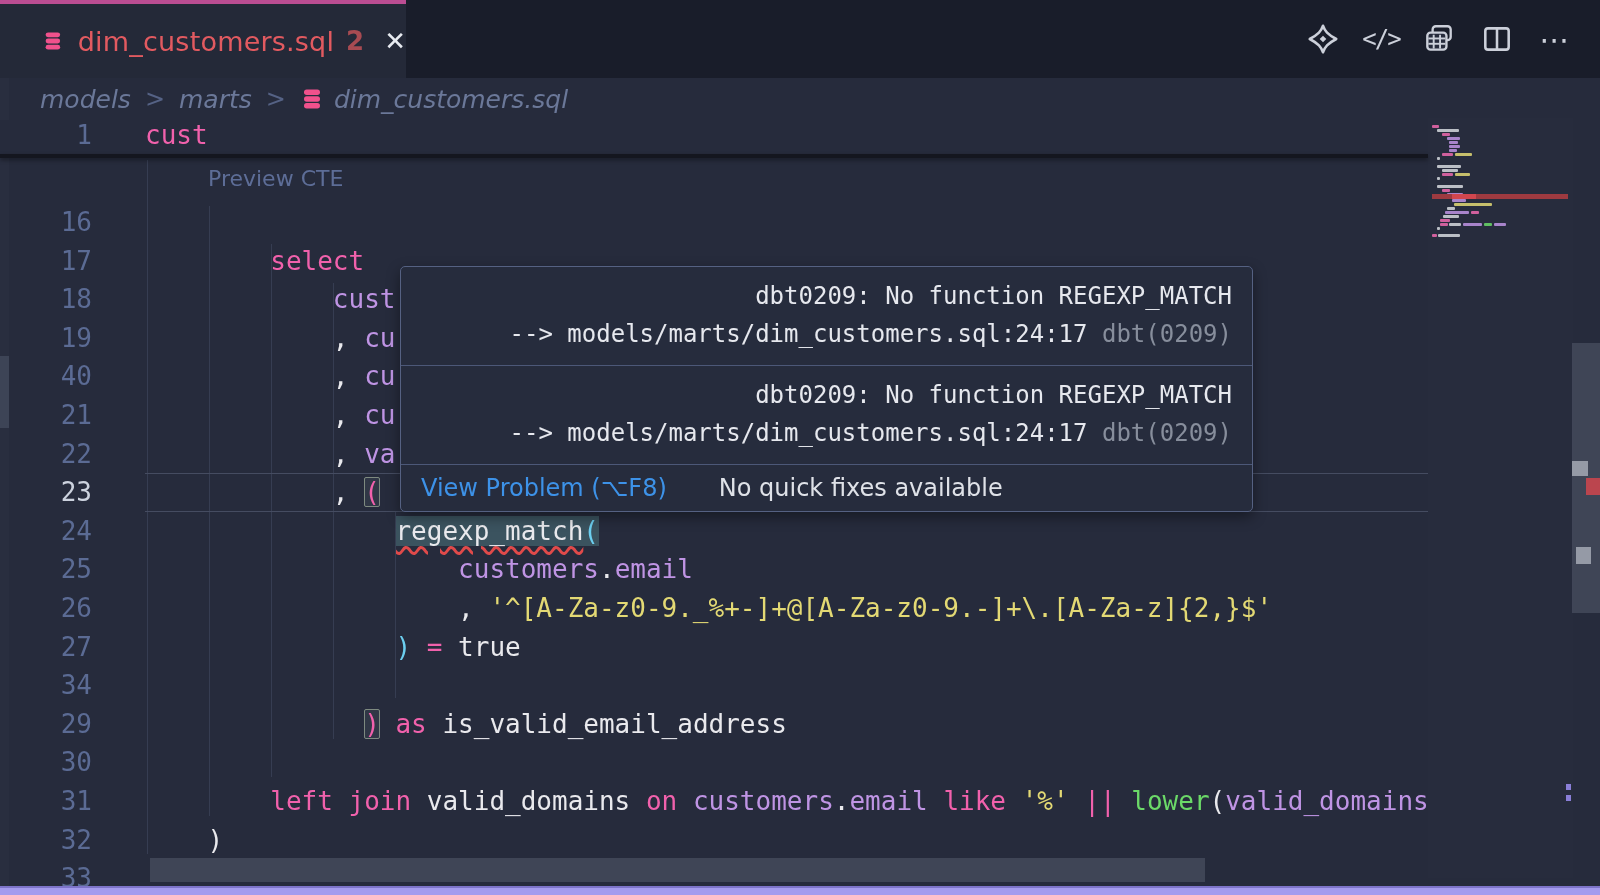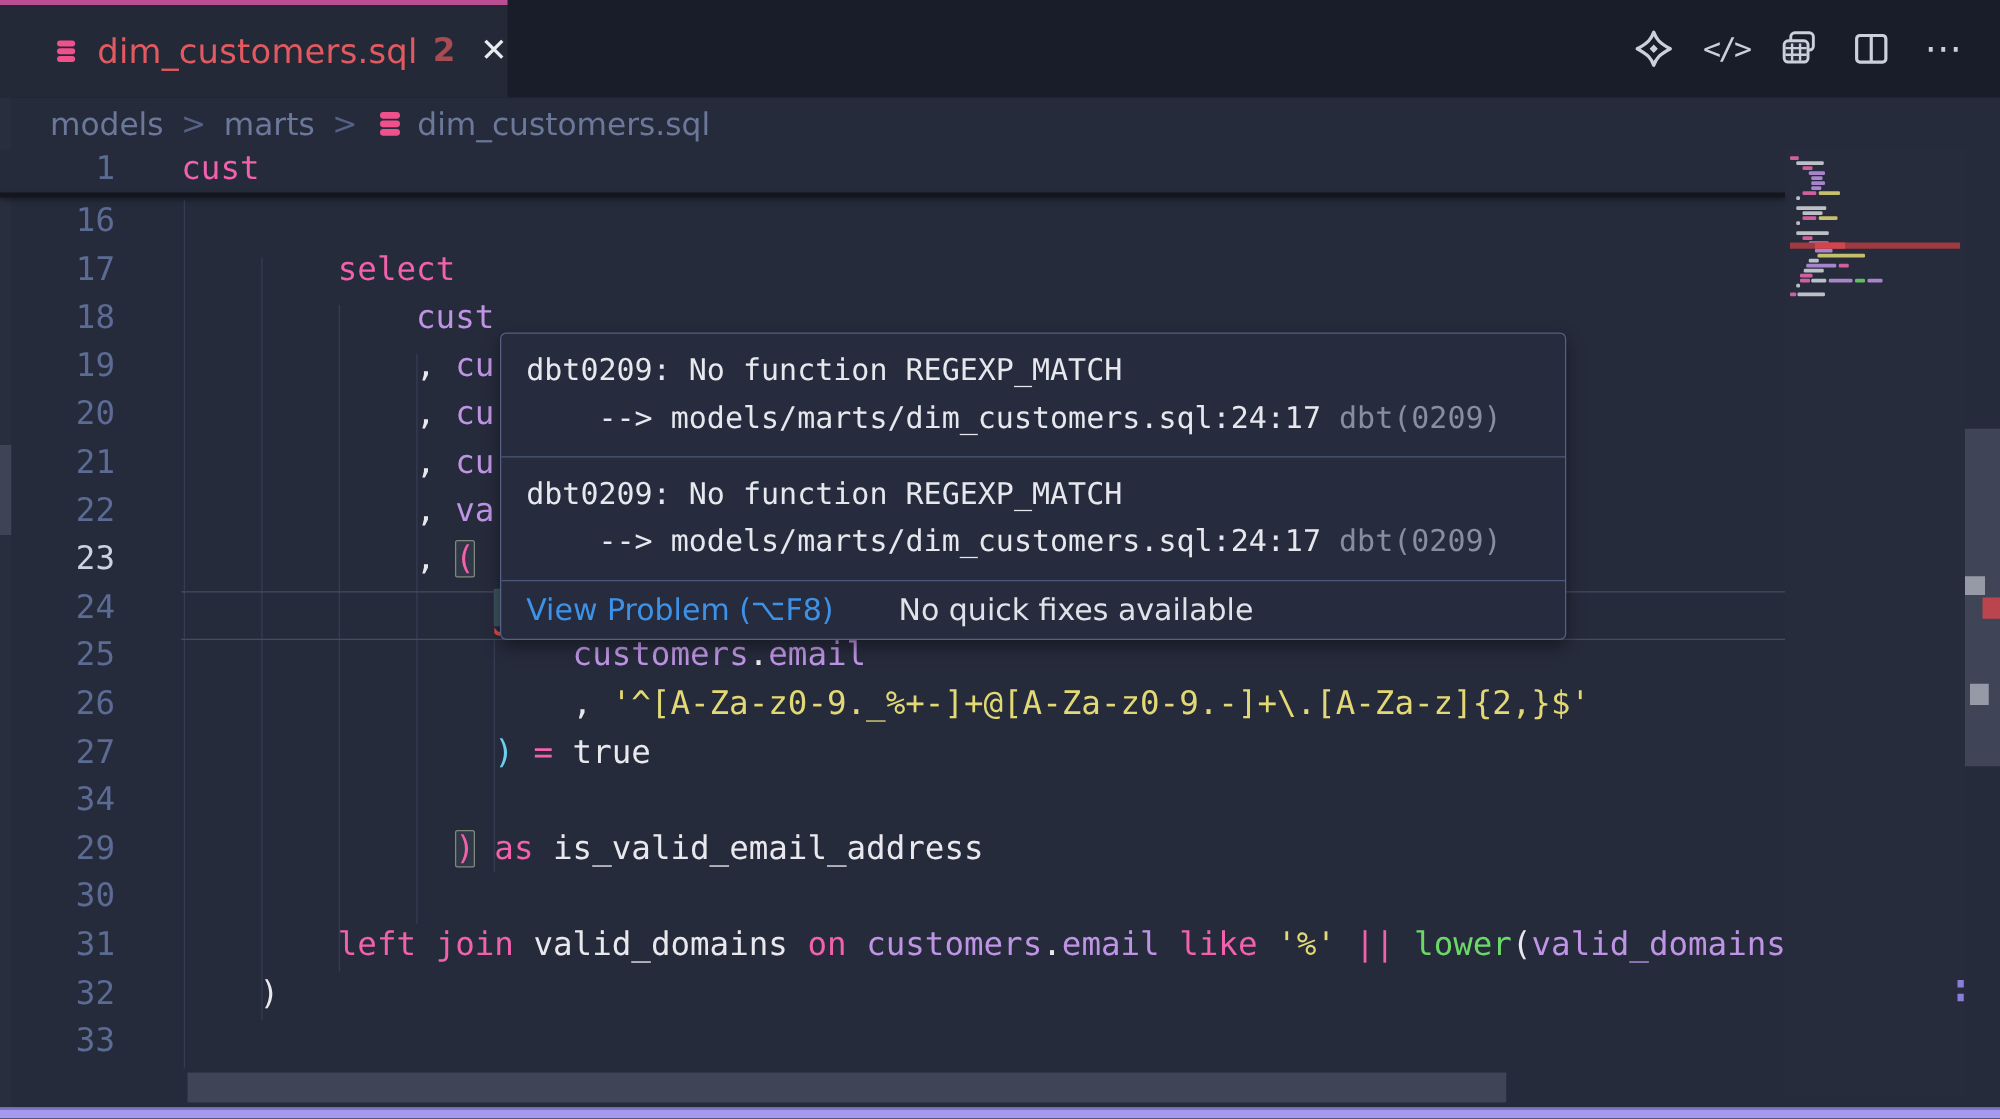--- a/index.html
+++ b/index.html
@@ -22,21 +22,21 @@
   .tab-actions { position:absolute; right:28px; top:0; height:78px; display:flex; align-items:center; gap:24px; }
   .action-icon { width:34px; height:34px; display:flex; align-items:center; justify-content:center; color:#ccd0da; cursor:pointer; }
   .action-icon svg { display:block; }
   .code-glyph { font-family:"DejaVu Sans Mono",monospace; font-size:24px; color:#ccd0da; letter-spacing:-2px; }
   .dots-glyph { font-size:30px; color:#ccd0da; letter-spacing:1px; }
   
   .breadcrumb {
     position:absolute; left:40px; top:78px; height:42px; right:0;
     display:flex; align-items:center; gap:14px; font-size:25px; color:#6b7899;
   }
-  .crumb { cursor:pointer; }
+  .crumb { cursor:pointer;font-style:italic; }
   .crumb-sep { color:#556285; font-size:24px; }
   .crumb-file { display:flex; align-items:center; gap:10px; }
   
   .editor { position:absolute; left:0; top:120px; width:1600px; height:775px; }
   .sticky-row { position:absolute; left:0; top:0; width:1428px; height:34px; background:#262b3c; z-index:5; }
   .sticky-divider { position:absolute; left:0; top:34px; width:1428px; height:4px; background:#14161f; z-index:5; box-shadow:0 2px 4px rgba(0,0,0,.4); }
   .mono { font-family:"DejaVu Sans Mono",monospace; }
   .num {
     flex:0 0 92px; text-align:right; font-family:"DejaVu Sans Mono",monospace;
     font-size:26px; color:#5b6b94; line-height:38.6px;
@@ -59,21 +59,21 @@
   .sq { text-decoration:underline; text-decoration-style:wavy; text-decoration-color:#e04a4a; text-decoration-thickness:2.5px; text-underline-offset:6px; }
   .indent-guide { position:absolute; width:1px; background:#363d52; z-index:1; }
   .current-line { position:absolute; left:145px; width:1283px; height:39px; border-top:1px solid #454c61; border-bottom:1px solid #454c61; z-index:2; }
   
   .hover-widget {
     position:absolute; left:400px; top:266px; width:853px; z-index:20;
     background:#262c3d; border:1.5px solid #556182; border-radius:5px;
     box-shadow:0 5px 14px rgba(0,0,0,.4); overflow:hidden;
   }
   .hover-msg { padding:10px 20px 12px 20px; border-bottom:1px solid #4c5878; }
-  .hover-msg pre { font-family:"DejaVu Sans Mono",monospace; font-size:24px; line-height:38px; color:#e6e8ee; white-space:pre; }
+  .hover-msg pre { font-family:"DejaVu Sans Mono",monospace; font-size:24px; line-height:38px; color:#e6e8ee; white-space:pre;text-align:right; }
   .hover-src { color:#878e9c; }
   .hover-actions { display:flex; align-items:flex-end; gap:52px; padding:9px 20px; }
   .hover-link { color:#3d92e8; font-size:24px; cursor:pointer; }
   .hover-nofix { color:#dfe2e8; font-size:24px; }
   
   .minimap { position:absolute; left:1428px; top:118px; width:145px; height:760px; background:#272c3d; }
   .mini-seg { position:absolute; height:3px; border-radius:1px; opacity:.85; }
   .mini-redline { position:absolute; background:#9e3a40; }
   .mini-redchip { position:absolute; background:#d1464e; }
   .vscroll-thumb { position:absolute; left:1572px; width:28px; background:rgba(121,130,150,.30); }
@@ -156,37 +156,40 @@
 
     <div class="indent-guide" style="left:147px; top:40px;  height:694px;"></div>
     <div class="indent-guide" style="left:209px; top:86px;  height:610px;"></div>
     <div class="indent-guide" style="left:271px; top:124px; height:533px;"></div>
     <div class="indent-guide" style="left:333px; top:163px; height:456px;"></div>
     <div class="indent-guide" style="left:395px; top:392px; height:186px;"></div>
 
     <div class="current-line" style="top:353px;"></div>
 
     <div class="rows" id="code-rows">
+        <div class="codelens-row">
+          <span class="codelens">Preview CTE</span>
+        </div>
         <div class="line-row">
           <span class="num">16</span>
         </div>
         <div class="line-row">
           <span class="num">17</span>
           <pre class="codeline"><span class="c-w">        </span><span class="c-kw">select</span></pre>
         </div>
         <div class="line-row">
           <span class="num">18</span>
           <pre class="codeline"><span class="c-w">            </span><span class="c-col">cust</span></pre>
         </div>
         <div class="line-row">
           <span class="num">19</span>
           <pre class="codeline"><span class="c-w">            , </span><span class="c-col">cu</span></pre>
         </div>
         <div class="line-row">
-          <span class="num">20</span>
+          <span class="num">40</span>
           <pre class="codeline"><span class="c-w">            , </span><span class="c-col">cu</span></pre>
         </div>
         <div class="line-row">
           <span class="num">21</span>
           <pre class="codeline"><span class="c-w">            , </span><span class="c-col">cu</span></pre>
         </div>
         <div class="line-row">
           <span class="num">22</span>
           <pre class="codeline"><span class="c-w">            , </span><span class="c-col">va</span></pre>
         </div>

